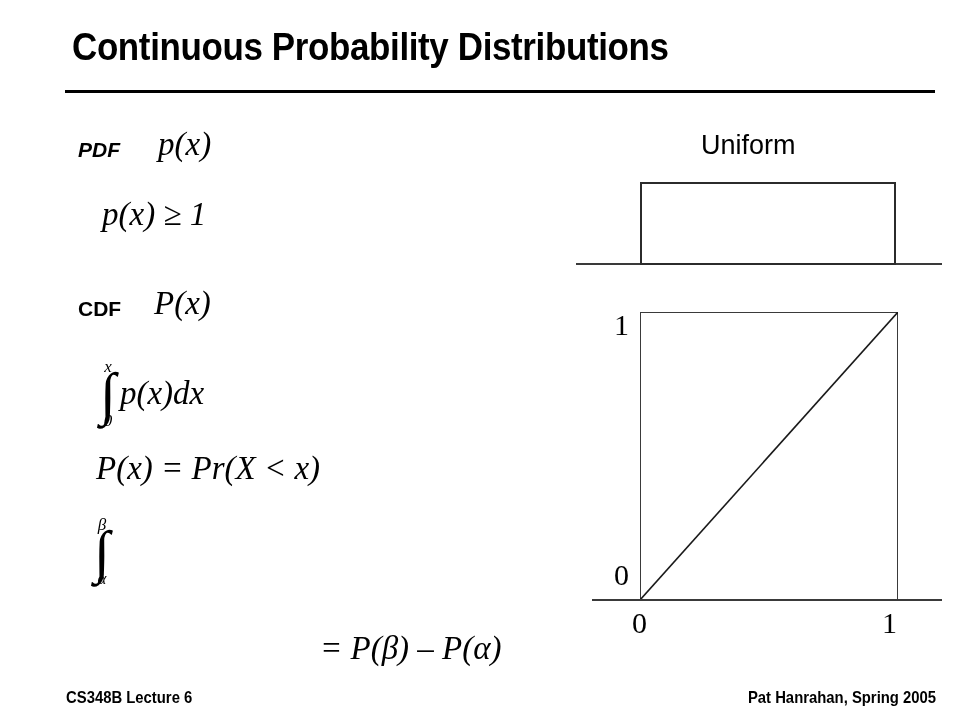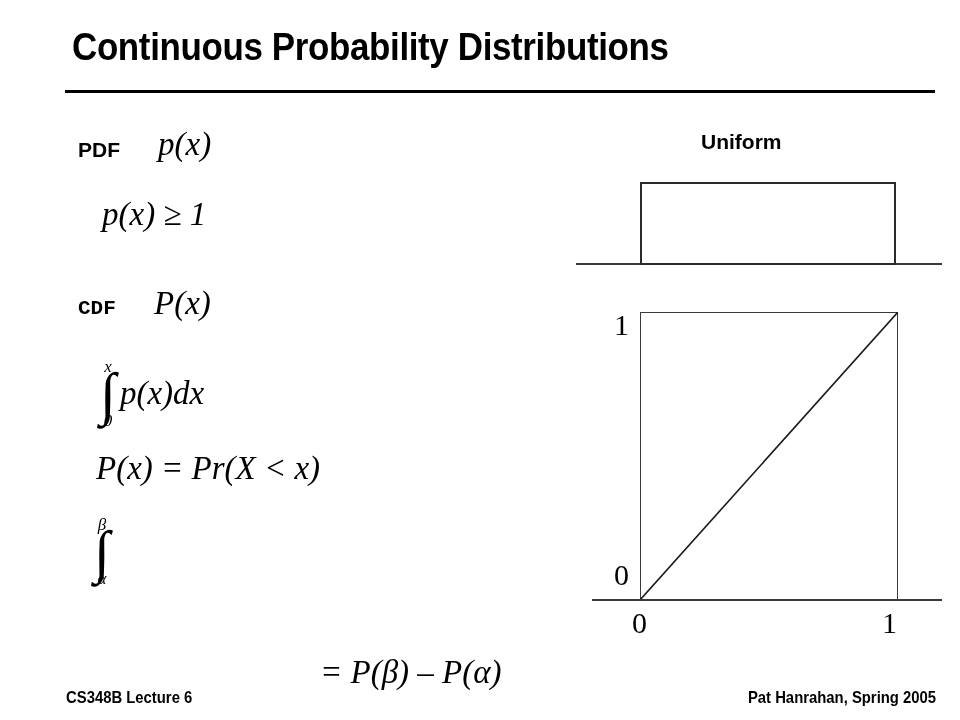--- a/index.html
+++ b/index.html
@@ -55,25 +55,25 @@
   .label-bold {
     position: absolute;
     font-family: "Liberation Sans", sans-serif;
     font-weight: bold;
     font-size: 21px;
     color: #000000;
     white-space: nowrap;
     letter-spacing: 0px;
   }
 
-  #pdf-label   { left: 58px;  top: 138px; }
+  #pdf-label   { left: 58px;  top: 138px; font-style: italic; }
   #pdf-px      { left: 138px; top: 128px; font-size: 33px; }
   #pdf-ineq    { left: 82px;  top: 198px; font-size: 33px; }
 
-  #cdf-label   { left: 58px;  top: 297px; font-family: Liberation Mono, monospace; }
+  #cdf-label   { left: 58px;  top: 297px; }
   #cdf-Px      { left: 134px; top: 287px; font-size: 33px; }
 
   
   #cdf-integral { left: 76px; top: 358px; font-size: 33px; display: flex; align-items: center; }
   #pr-integral  { left: 70px; top: 516px; font-size: 33px; display: flex; align-items: center; }
 
   .intgroup {
     display: inline-flex;
     flex-direction: column;
     align-items: center;
@@ -93,30 +93,30 @@
   .intsign {
     font-family: "Liberation Serif", serif;
     font-style: italic;
     font-size: 58px;
     line-height: 0.78;
     display: block;
   }
 
   #cdf-pr      { left: 76px;  top: 452px; font-size: 33px; }
   #p1eq1       { left: 420px; top: 452px; font-size: 33px; }
-  #final-eq    { left: 300px; top: 656px; font-size: 33px; }
+  #final-eq    { left: 300px; top: 632px; font-size: 33px; }
 
   
   #uniform-title {
     position: absolute;
     left: 681px;
     top: 130px;
     font-family: "Liberation Sans", sans-serif;
-    font-weight: bold;
-    font-size: 21px;
+    font-weight: normal;
+    font-size: 27px;
     letter-spacing: 0px;
     white-space: nowrap;
   }
   #pdf-plot {
     position: absolute;
     left: 556px;
     top: 180px;
     width: 368px;
     height: 90px;
   }

